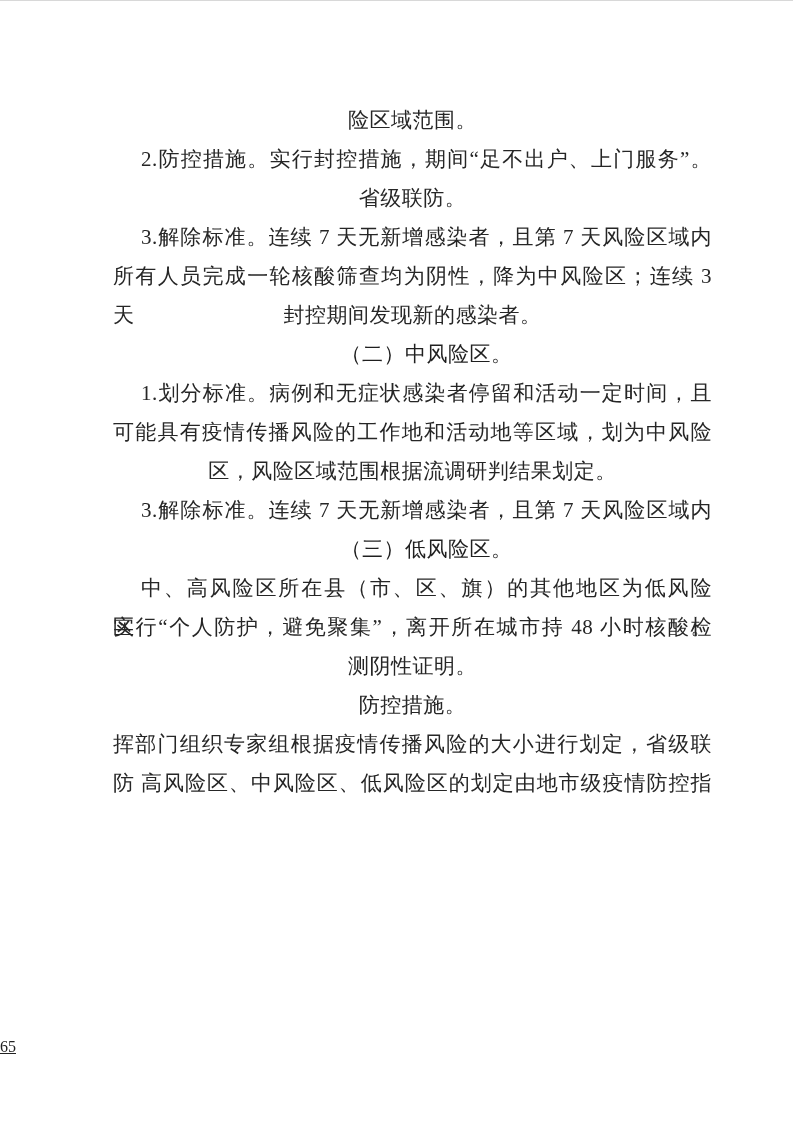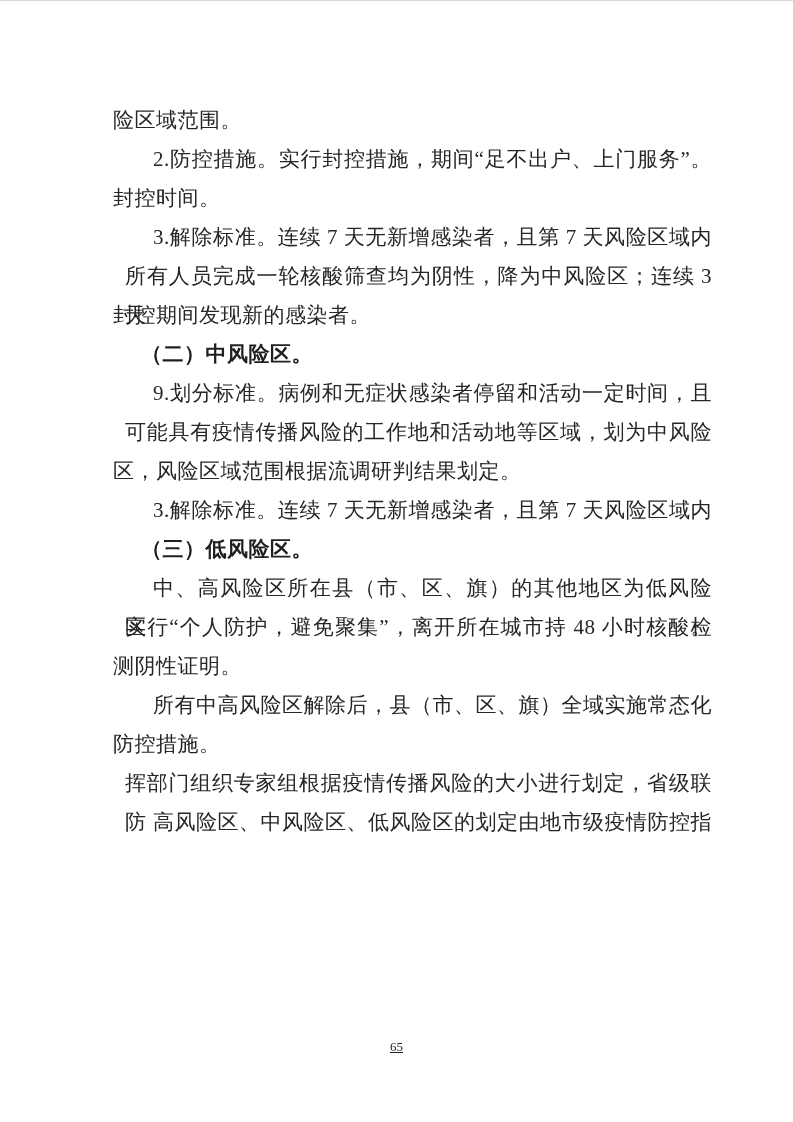--- a/index.html
+++ b/index.html
@@ -22,68 +22,65 @@
     position: absolute;
     left: 113px;
     top: 100px;
     width: 599px;
   }
   .line {
     font-size: 21px;
     line-height: 39px;
     height: 39px;
     letter-spacing: 0.5px;
-    text-align: left;
+    text-align: center;
     white-space: normal;
     overflow: visible;
   }
   .line.indent {
     text-indent: 28px;
   }
   .line.justify {
     text-align: justify;
     text-align-last: justify;
     text-justify: inter-ideograph;
-    margin-left: 12px;
   }
   .line.heading {
-    font-weight: bold;
+    font-weight: normal;
     color: #1f1f1f;
   }
   .page-number {
     position: absolute;
     top: 1036px;
     left: 0;
     width: 793px;
-    text-align: center;
-    font-size: 13px;
+    font-size: 16px;
     line-height: 20px;
     color: #222222;
     text-decoration: underline;
   }
 </style>
 </head>
 <body>
 
 <div class="page">
   <div class="content">
     <div class="line">险区域范围。</div>
     <div class="line indent justify">2.防控措施。实行封控措施，期间“足不出户、上门服务”。</div>
-    <div class="line">封控时间。</div>
+    <div class="line">省级联防。</div>
     <div class="line indent justify">3.解除标准。连续 7 天无新增感染者，且第 7 天风险区域内</div>
     <div class="line justify">所有人员完成一轮核酸筛查均为阴性，降为中风险区；连续 3 天</div>
     <div class="line">封控期间发现新的感染者。</div>
     <div class="line indent heading">（二）中风险区。</div>
-    <div class="line indent justify">9.划分标准。病例和无症状感染者停留和活动一定时间，且</div>
+    <div class="line indent justify">1.划分标准。病例和无症状感染者停留和活动一定时间，且</div>
     <div class="line justify">可能具有疫情传播风险的工作地和活动地等区域，划为中风险</div>
     <div class="line">区，风险区域范围根据流调研判结果划定。</div>
     <div class="line indent justify">3.解除标准。连续 7 天无新增感染者，且第 7 天风险区域内</div>
     <div class="line indent heading">（三）低风险区。</div>
     <div class="line indent justify">中、高风险区所在县（市、区、旗）的其他地区为低风险区。</div>
     <div class="line justify">实行“个人防护，避免聚集”，离开所在城市持 48 小时核酸检</div>
     <div class="line">测阴性证明。</div>
-    <div class="line indent justify">所有中高风险区解除后，县（市、区、旗）全域实施常态化</div>
     <div class="line">防控措施。</div>
     <div class="line justify">挥部门组织专家组根据疫情传播风险的大小进行划定，省级联防</div>
     <div class="line indent justify">高风险区、中风险区、低风险区的划定由地市级疫情防控指</div>
   </div>
   <div class="page-number">65</div>
 </div>
 
 </body></html>

